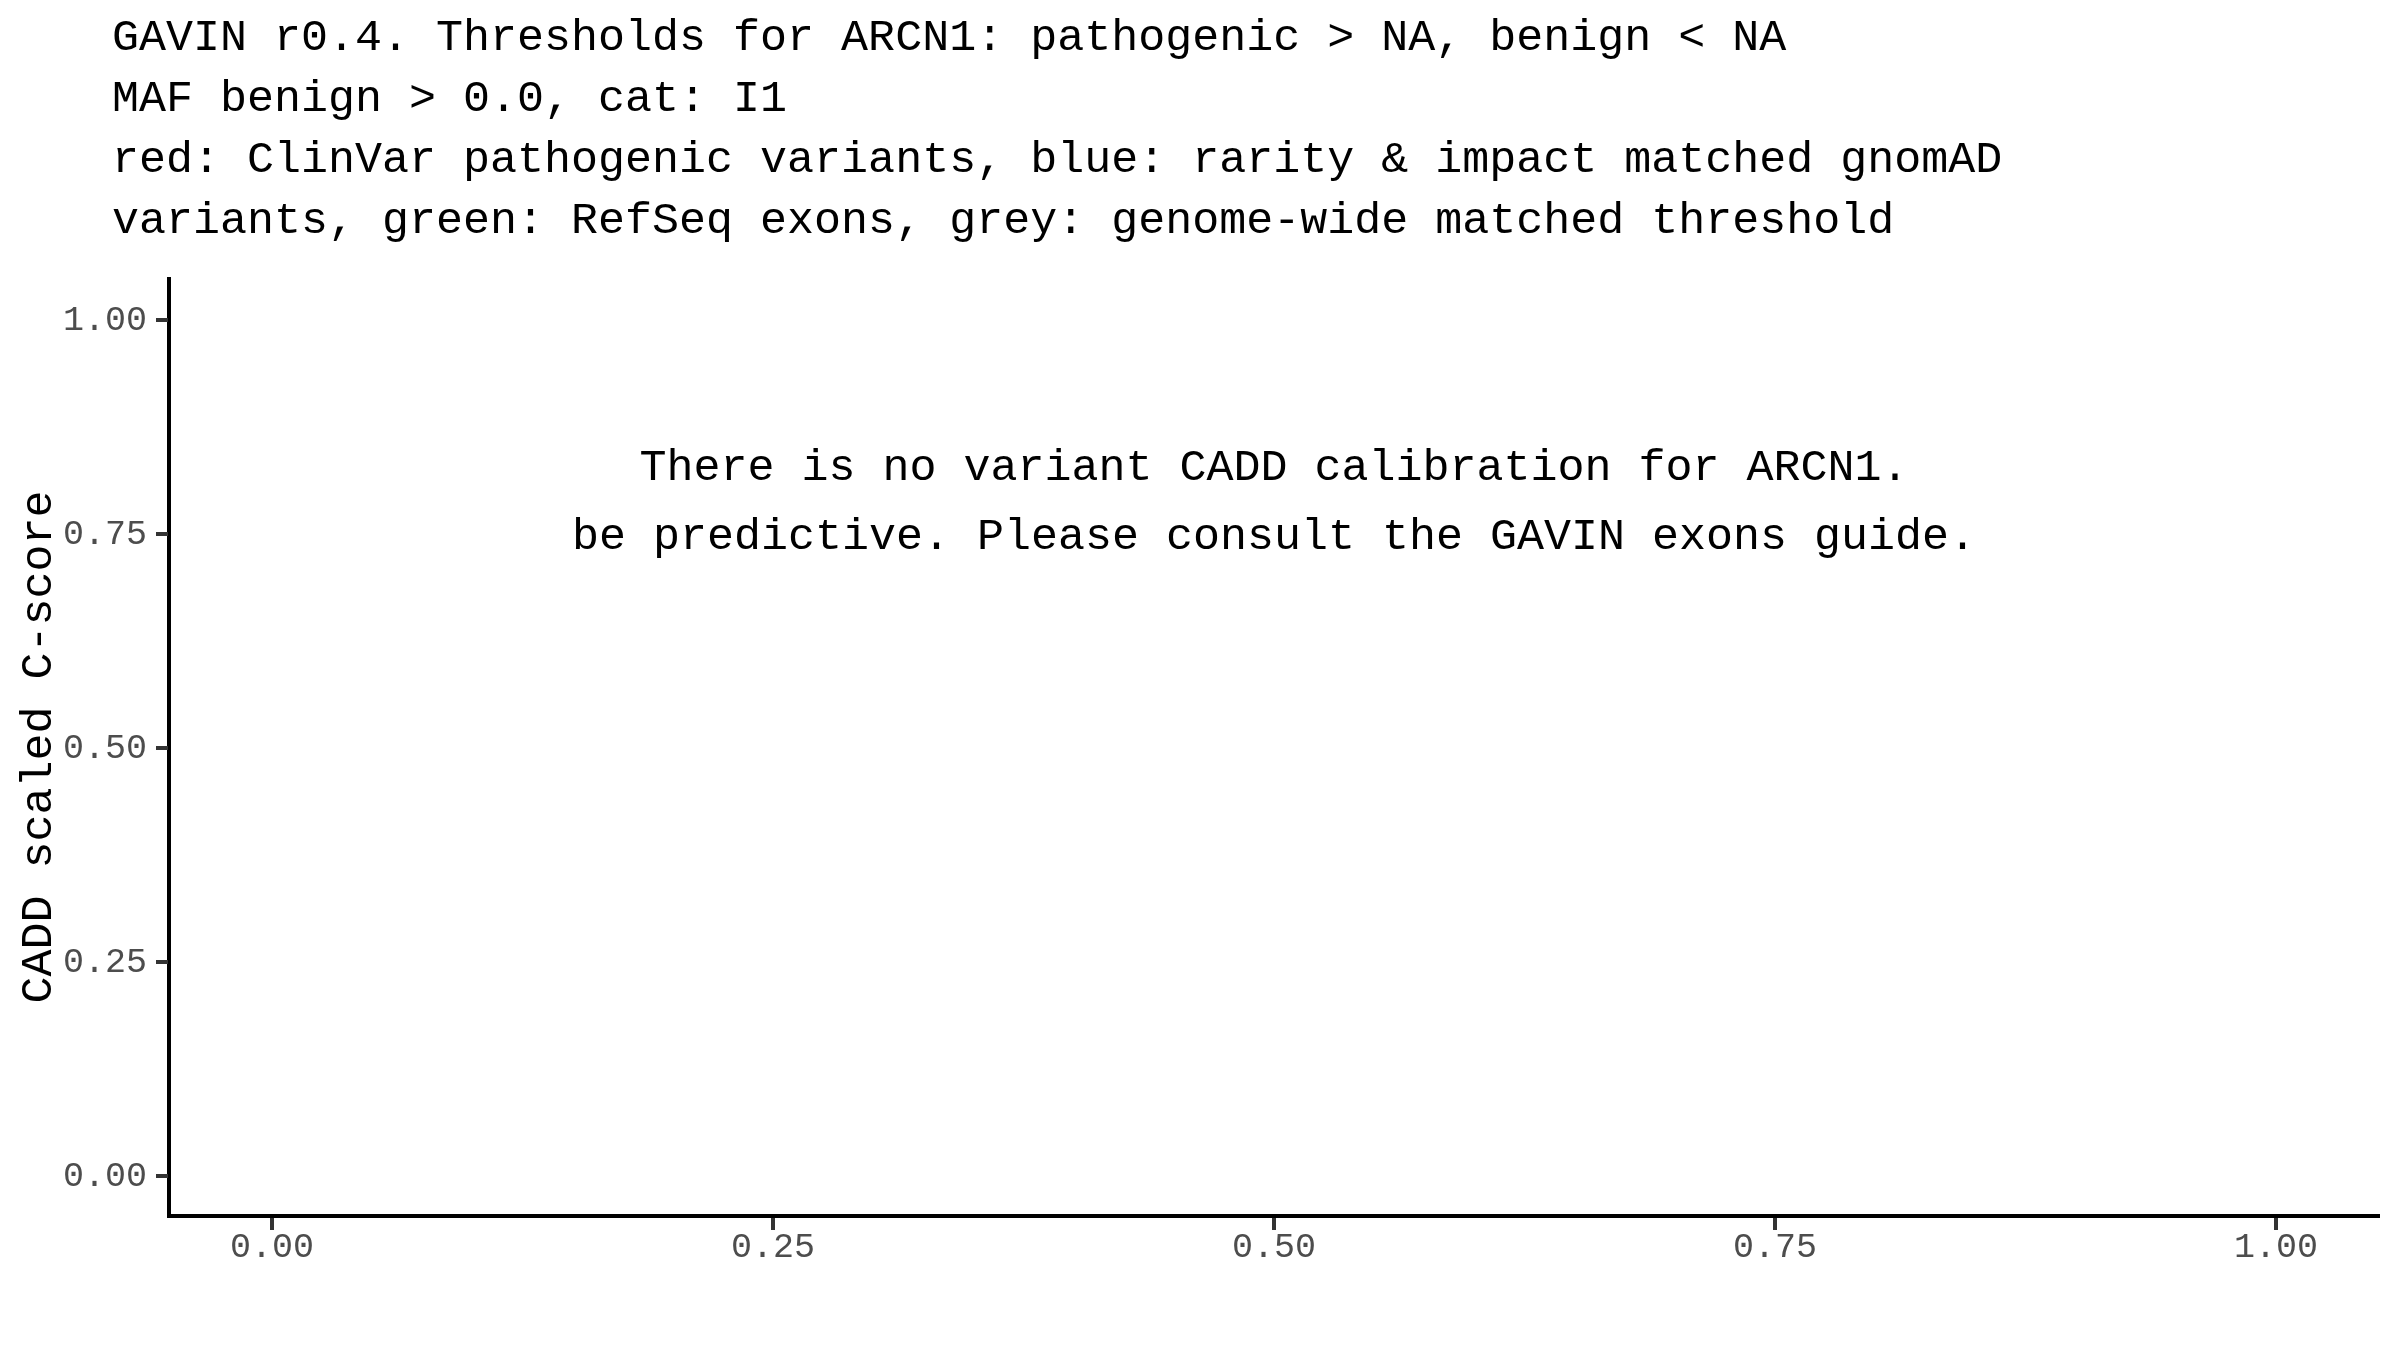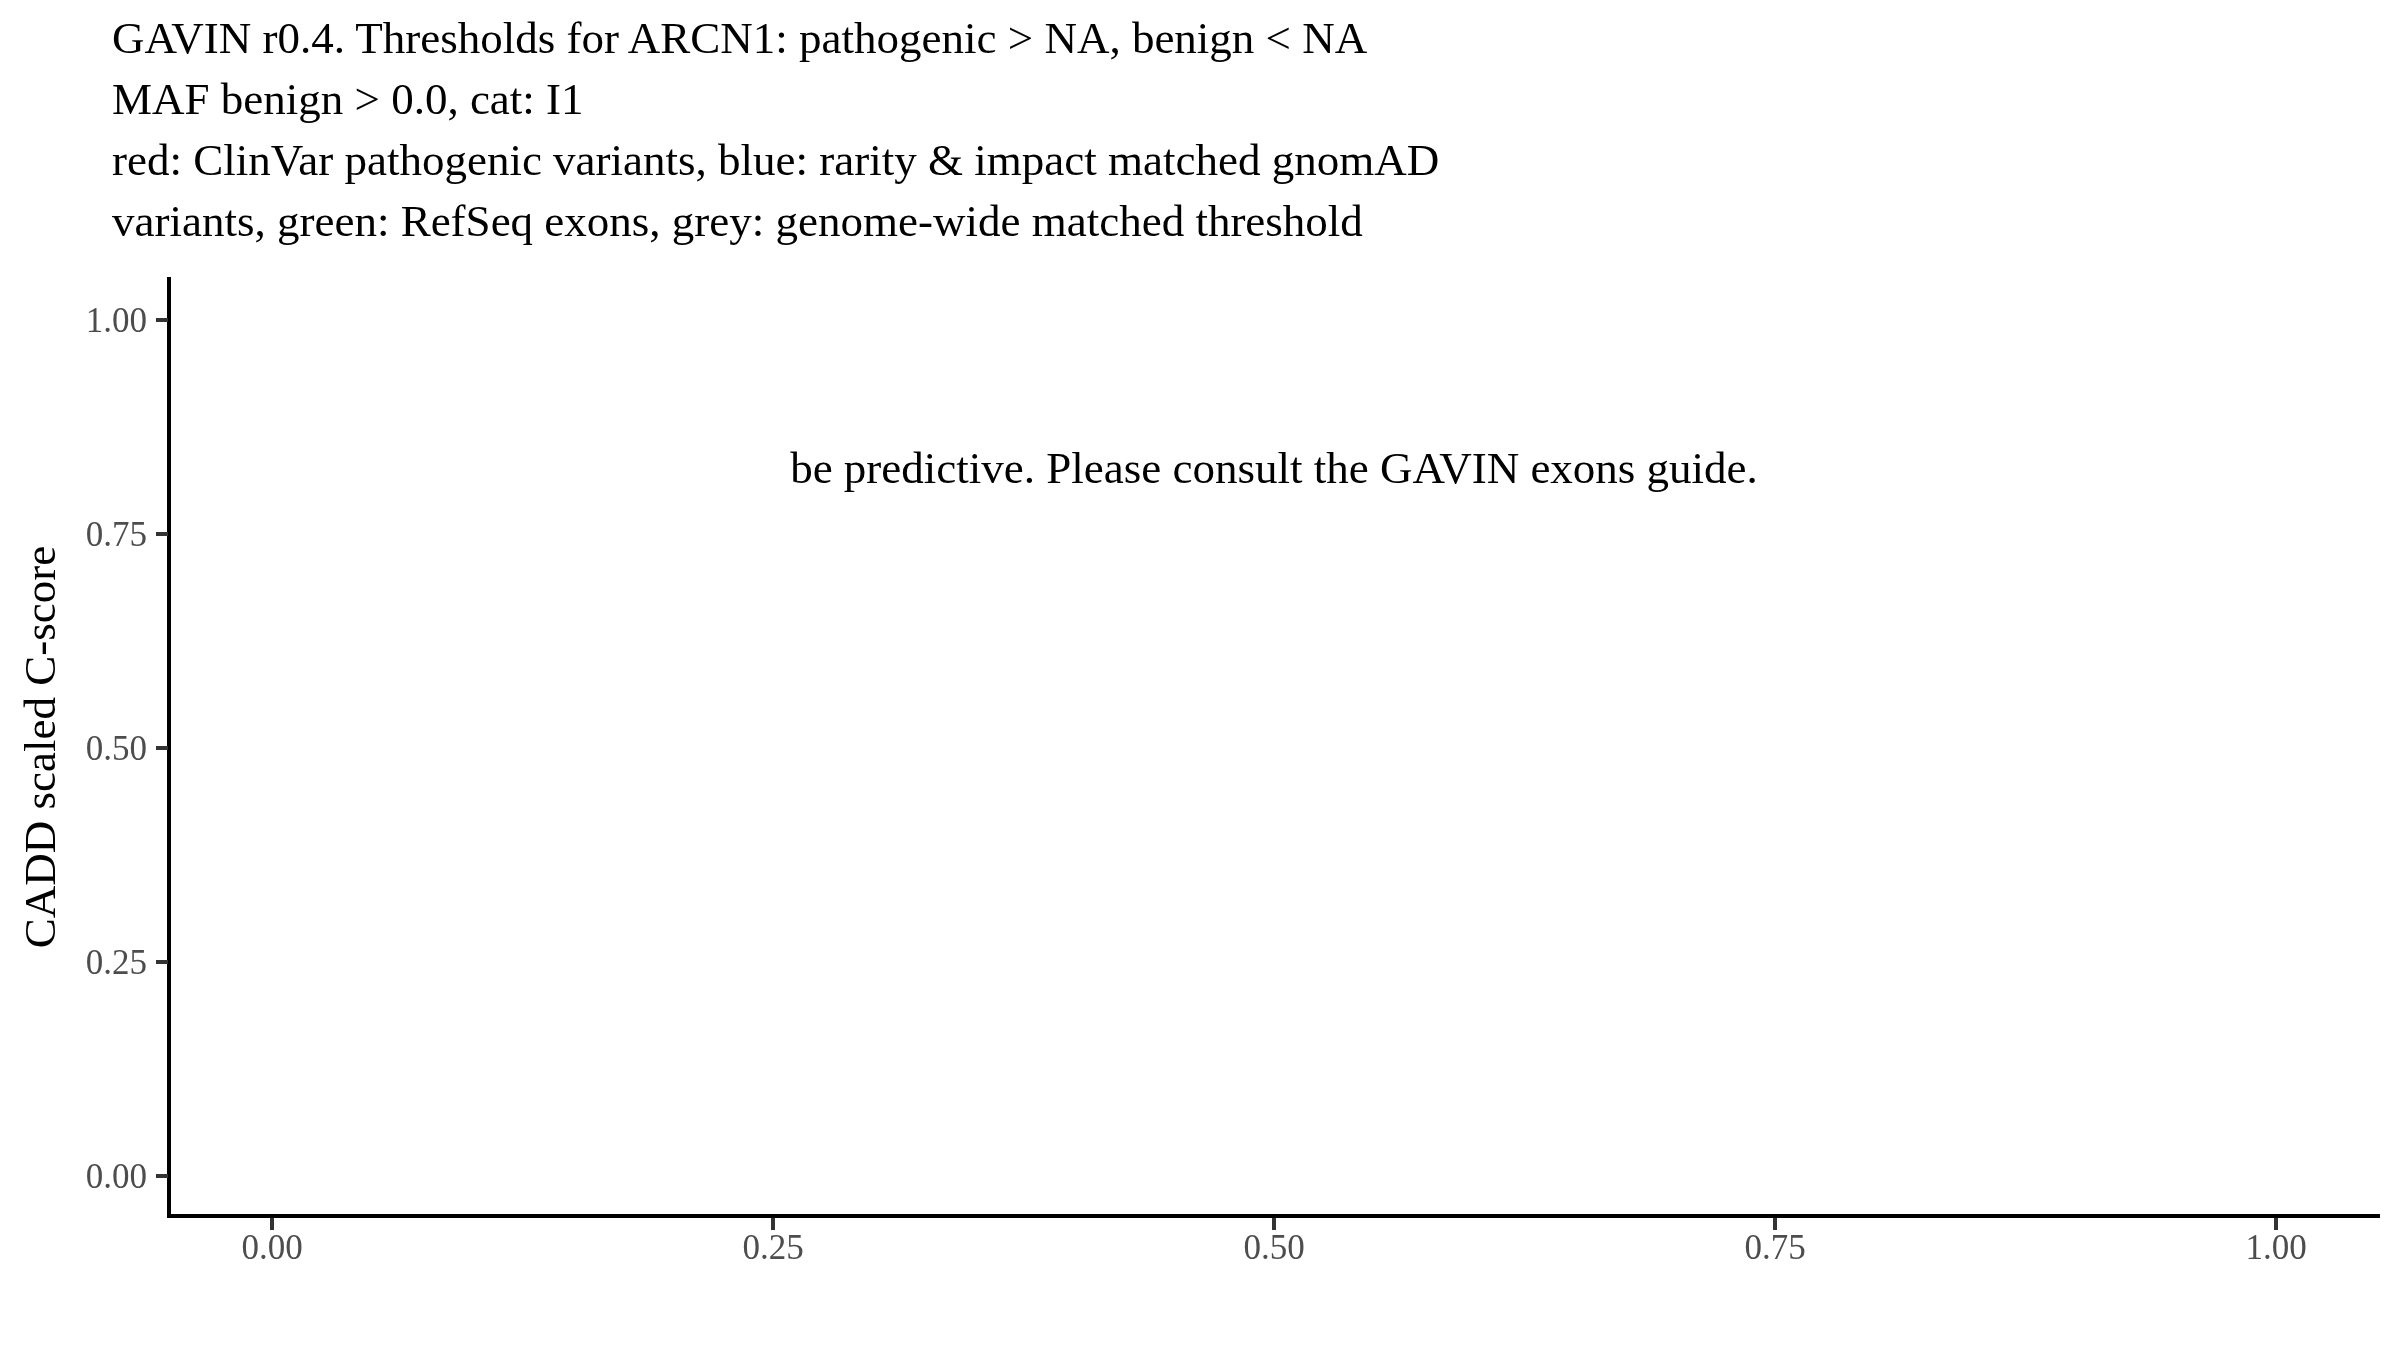--- a/index.html
+++ b/index.html
@@ -5,21 +5,21 @@
   html, body {
     margin: 0;
     padding: 0;
     background: #ffffff;
   }
   .figure {
     position: relative;
     width: 2400px;
     height: 1350px;
     background: #ffffff;
-    font-family: Liberation Serif, serif;
+    font-family: Liberation Mono, monospace;
     color: #000000;
     overflow: hidden;
   }
   .plot-title {
     position: absolute;
     left: 112px;
     top: 8px;
     font-size: 45px;
     line-height: 61px;
     color: #000000;
@@ -140,16 +140,17 @@
 
   <div class="xlabel" style="left:212px">0.00</div>
   <div class="xlabel" style="left:713px">0.25</div>
   <div class="xlabel" style="left:1214px">0.50</div>
   <div class="xlabel" style="left:1715px">0.75</div>
   <div class="xlabel" style="left:2216px">1.00</div>
 
   <div class="y-axis-title">CADD scaled C-score</div>
 
   <div class="annotation">
+    <div>There is no variant CADD calibration for ARCN1.</div>
     <div>be predictive. Please consult the GAVIN exons guide.</div>
   </div>
 
 </div>
 
 </body></html>

